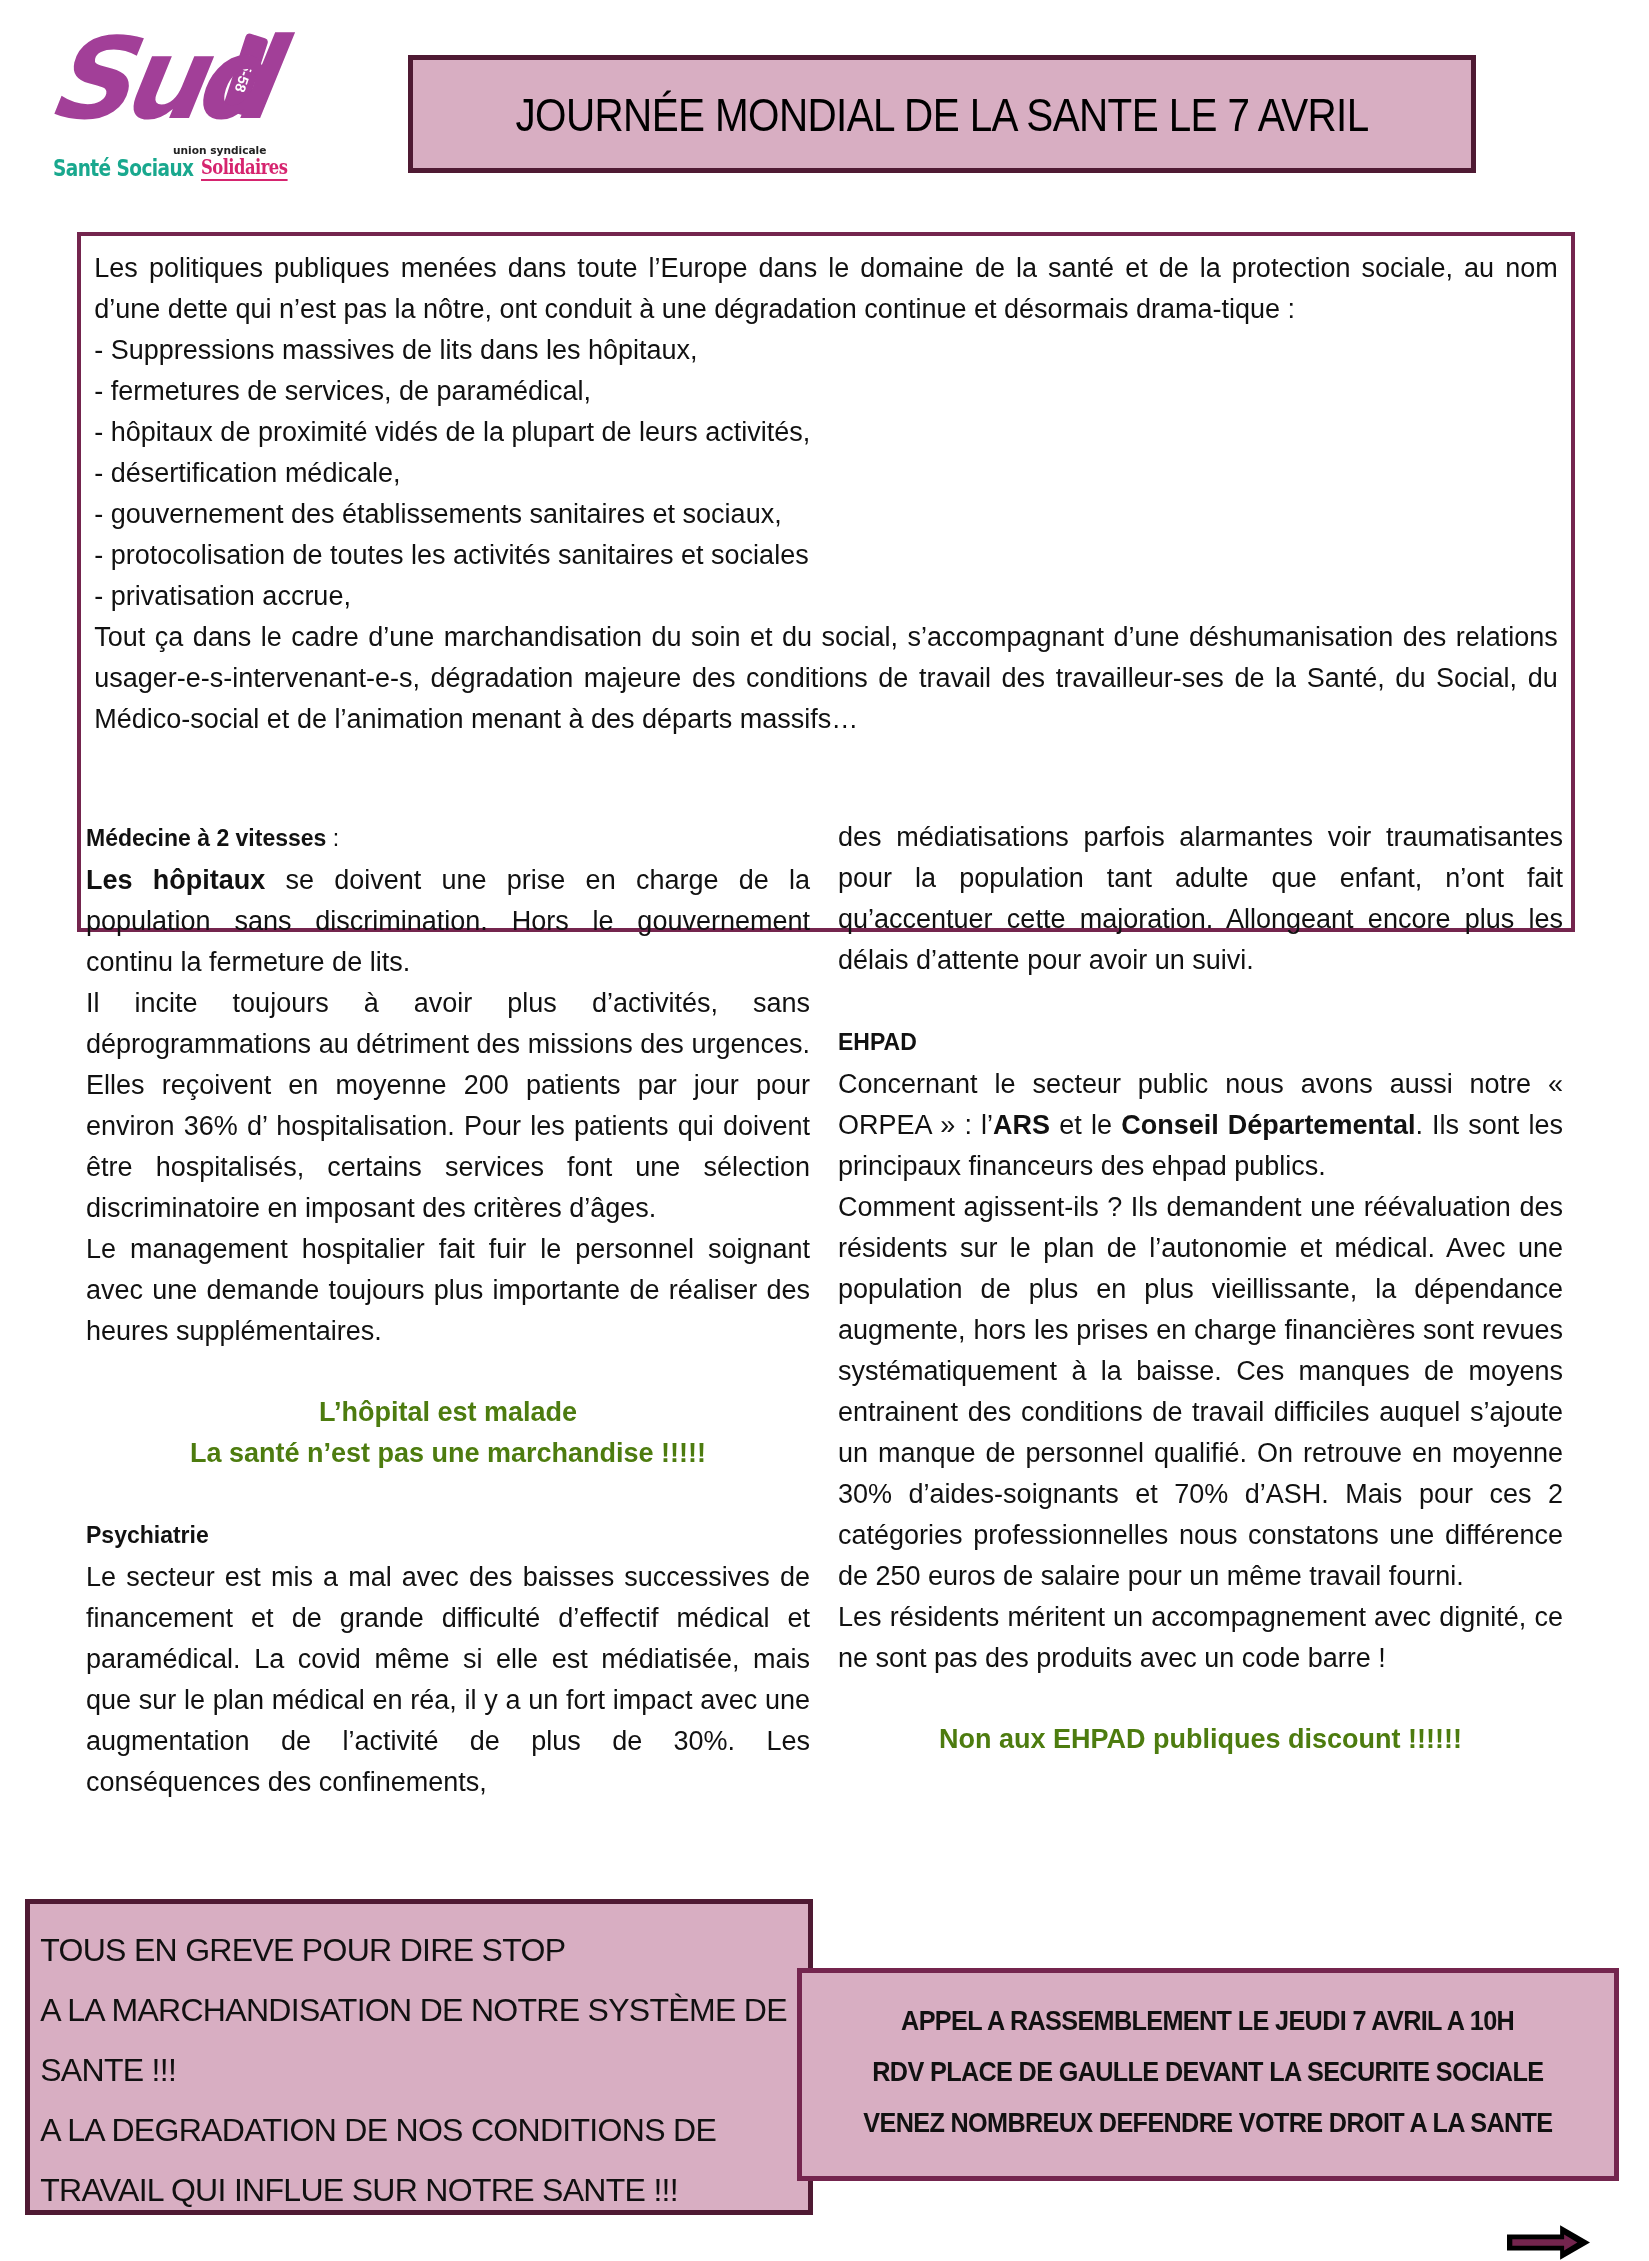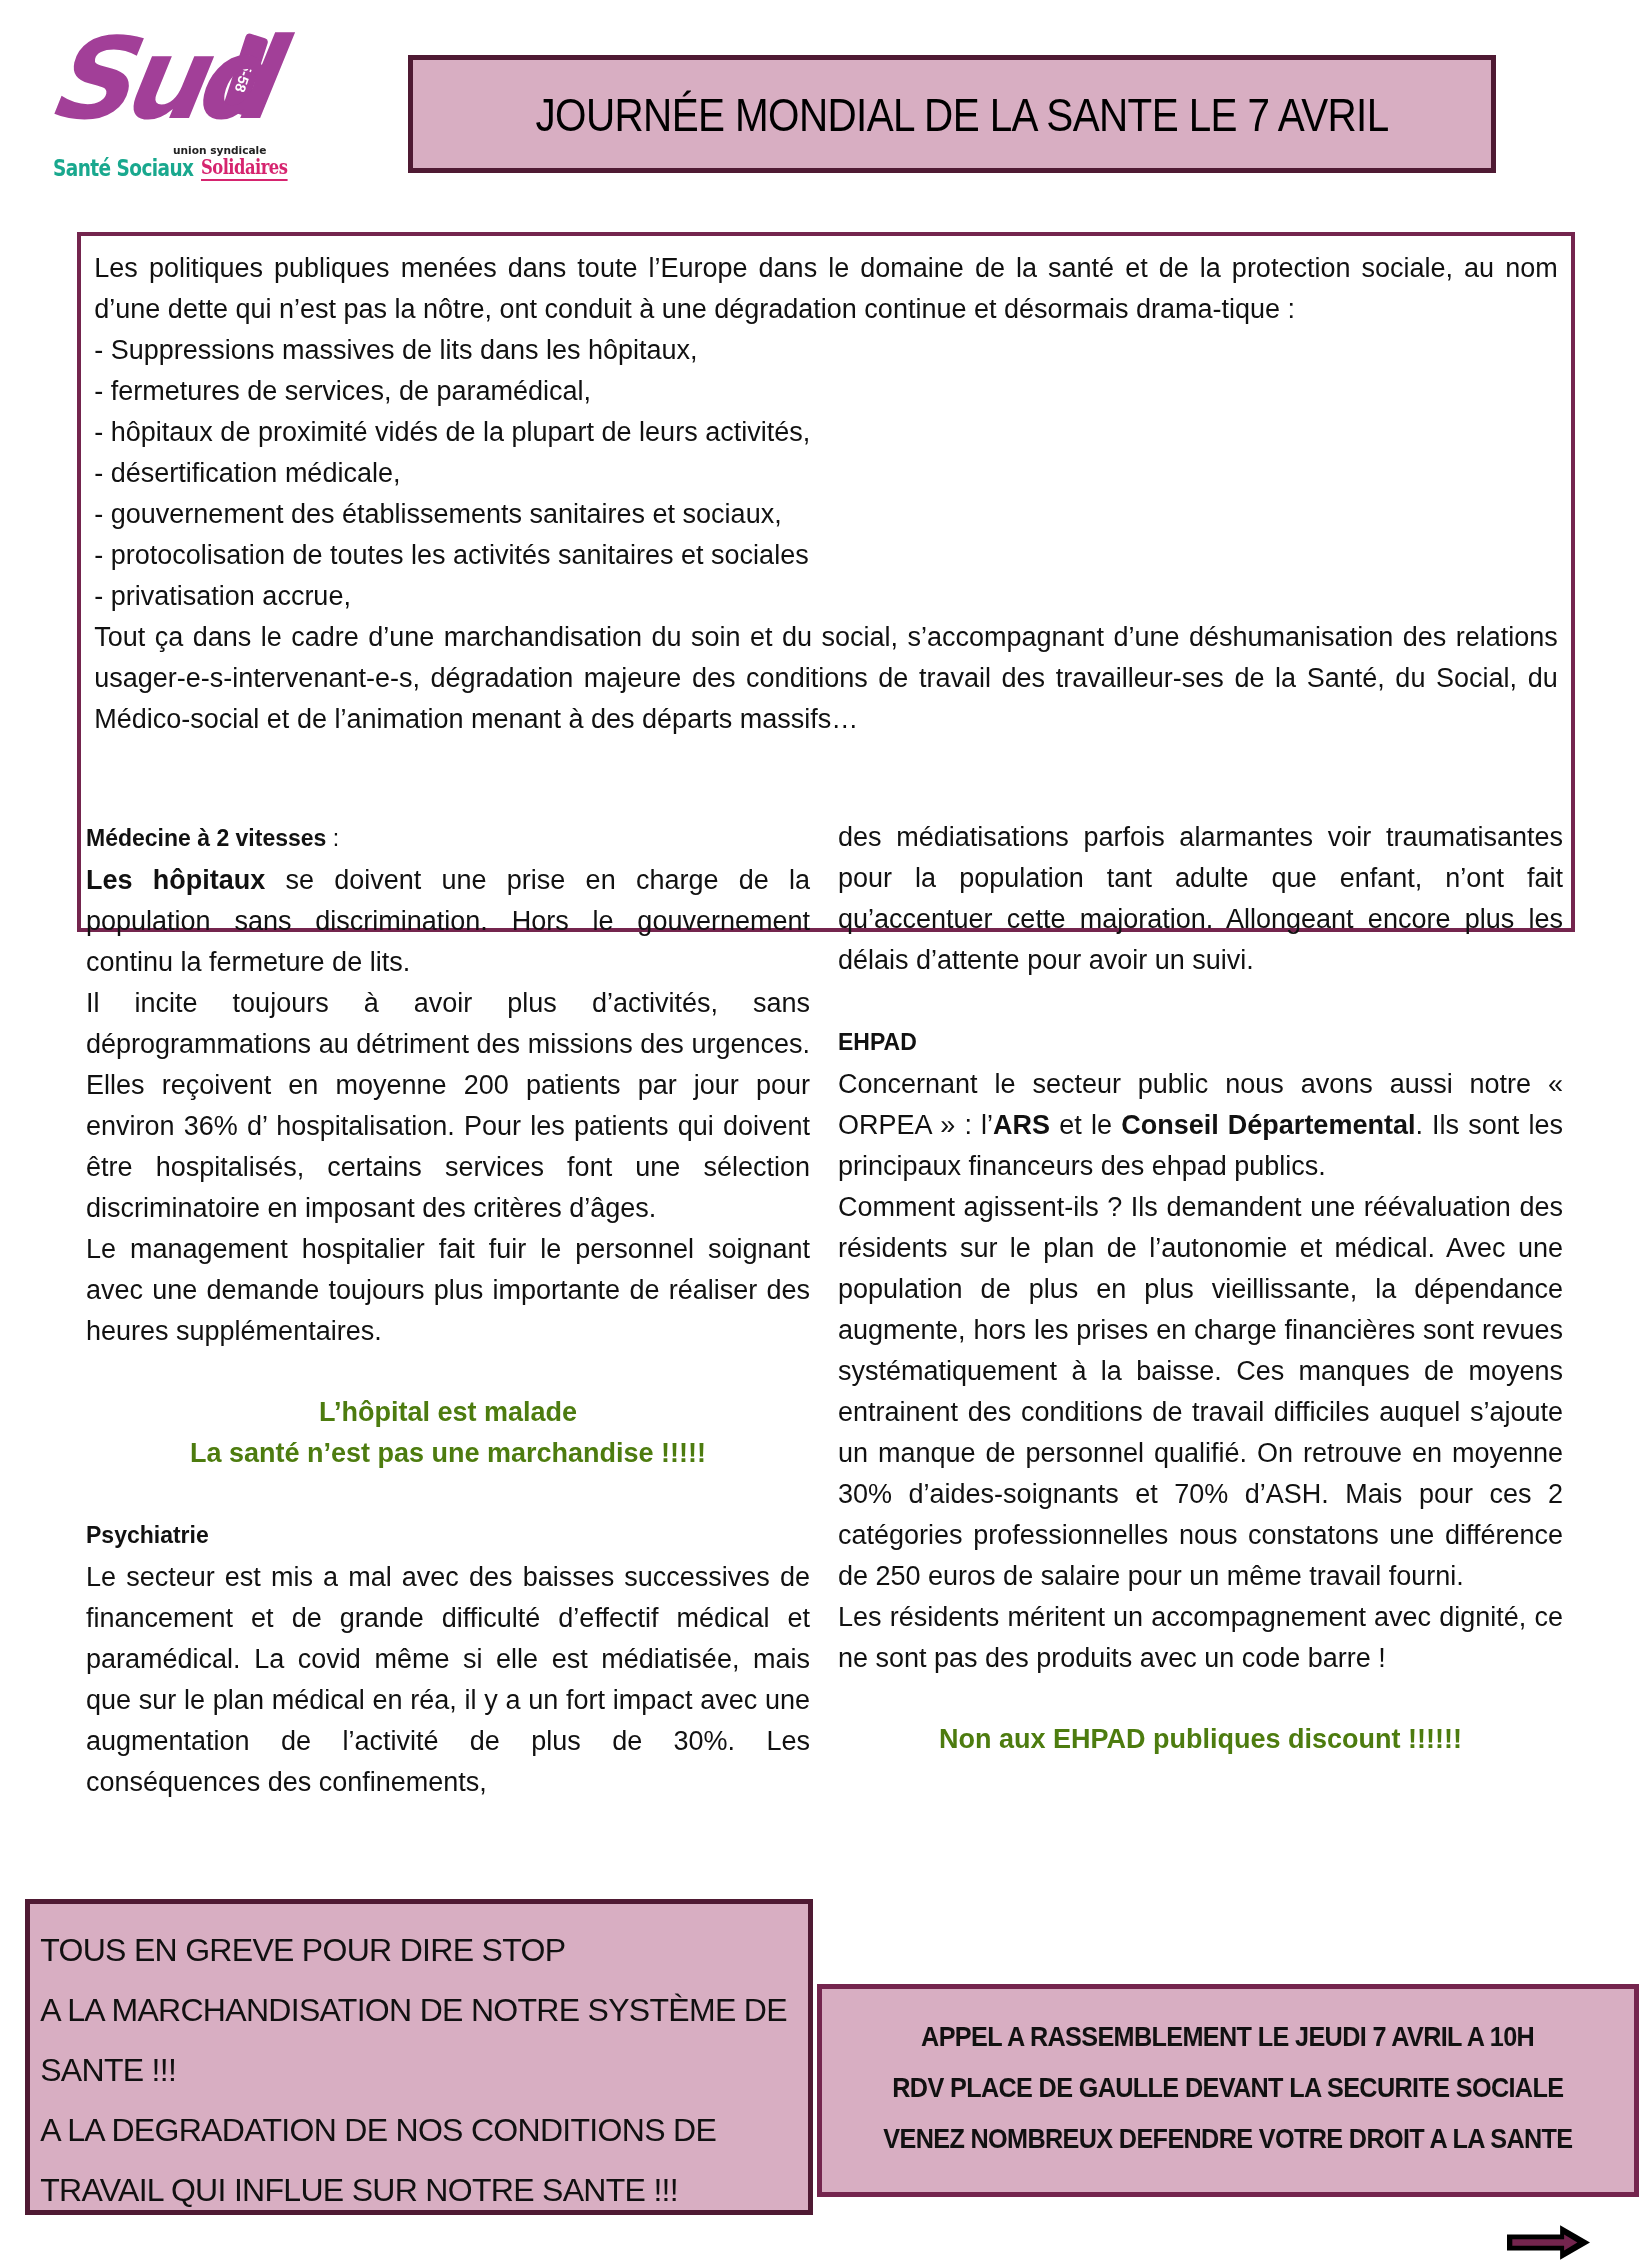--- a/index.html
+++ b/index.html
@@ -37,21 +37,21 @@
   #logo .solid {
     position: absolute; left: 148px; top: 124px; font-size: 21px; font-weight: bold; color: #d6246f;
     font-family: "DejaVu Serif", serif; letter-spacing: -0.7px; transform: scaleX(0.78); transform-origin: left;
     border-bottom: 2.7px solid #d6246f;
   }
 
   
   #title-box {
     left: 408px; top: 55px; width: 1058px; height: 108px;
     background: #d8aec2; border: 5.3px solid #4f1a33;
-    display: flex; align-items: center; justify-content: center; padding-left: 20px;
+    display: flex; align-items: center; justify-content: center;
   }
   #title-box span {
     font-size: 47px; color: #000; letter-spacing: -0.7px;
     transform: scaleX(0.86); white-space: nowrap;
   }
 
   
   #intro-box {
     left: 77px; top: 232px; width: 1482px; height: 700px;
     border: 4.7px solid #74254e; background: #fff;
@@ -71,25 +71,24 @@
 
   
   #strike-box {
     left: 24.6px; top: 1899px; width: 788px; height: 316px; box-sizing: border-box;
     background: #d8aec2; border: 5.3px solid #4f1a33; padding: 16px 10.6px;
   }
   #strike-box p { margin: 0; font-size: 32px; line-height: 60px; letter-spacing: -0.7px; }
 
   
   #rally-box {
-    left: 817px; top: 1968px; width: 822px; height: 213px; box-sizing: border-box;
+    left: 797px; top: 1968px; width: 822px; height: 213px; box-sizing: border-box;
     background: #d8aec2; border: 5.3px solid #74254e;
     display: flex; flex-direction: column; justify-content: space-around; align-items: center;
     padding: 22px 0 27px 0;
-    margin-top: 16px;
   }
   #rally-box p { margin: 0; font-size: 28px; font-weight: bold; letter-spacing: -0.7px; white-space: nowrap; transform: scaleX(0.9); }
 
   
   #next-arrow { left: 1507px; top: 2225px; width: 83px; height: 35px; }
 </style>
 </head>
 <body>
 
 <div id="logo" class="abs">

